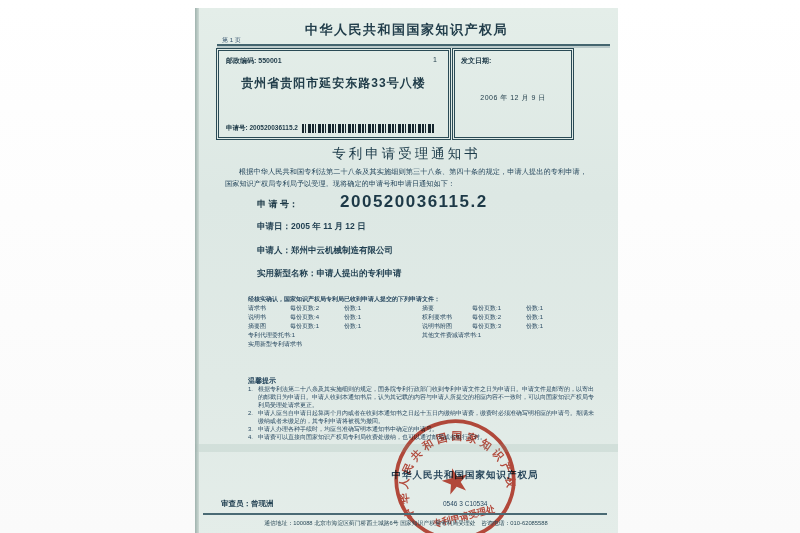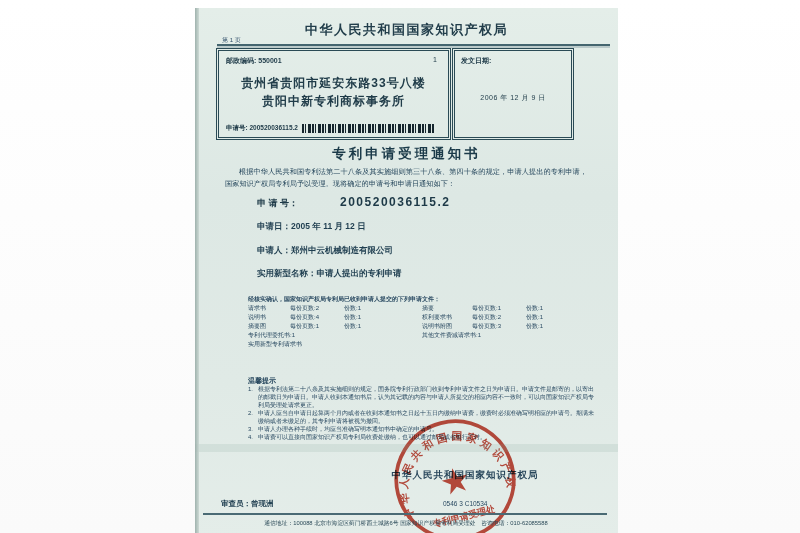--- a/index.html
+++ b/index.html
@@ -33,28 +33,28 @@
   .addr1{top:24px;} .addr2{top:42px;} .addr3{top:60px;}
   .appno-row{position:absolute;bottom:4px;left:7px;display:flex;align-items:center;gap:4px;
     font-size:6.5px;font-weight:bold;}
   .barcode{width:132px;height:9px;
     background:repeating-linear-gradient(90deg,#16262e 0 2px,transparent 2px 3px,#16262e 3px 4px,transparent 4px 6px,#16262e 6px 9px,transparent 9px 10px);}
 
   .dispatch-box{top:42px;left:259px;width:116px;height:86px;}
   .dispatch-label{position:absolute;top:5px;left:6px;font-size:7px;font-weight:bold;}
   .dispatch-date{position:absolute;top:42px;left:0;width:100%;text-align:center;font-size:7px;letter-spacing:.5px;}
 
-  .notice-title{top:137px;left:0;right:0;text-align:center;font-size:13.5px;font-weight:bold;
+  .notice-title{top:137px;left:0;right:0;text-align:center;font-size:13.5px;font-weight:normal;
     letter-spacing:3px;color:#1b3a49;}
   .notice-body{top:158px;left:30px;width:362px;font-size:7.2px;line-height:12px;
     text-align:justify;text-indent:14px;color:#25465c;}
 
   .row-appno{top:184px;left:62px;}
   .row-appno .lbl{font-size:9px;font-weight:bold;margin-top:12px;}
-  .row-appno .val{font-size:12px;font-weight:bold;letter-spacing:1.5px;margin-left:42px;}
+  .row-appno .val{font-size:17px;font-weight:bold;letter-spacing:1.5px;margin-left:42px;}
   .field-row{font-size:8.5px;font-weight:bold;color:#1f3e50;}
   .row-date{top:213px;left:62px;}
   .row-applicant{top:237px;left:62px;text-align:center;}
   .row-invention{top:260px;left:62px;}
 
   .docs-intro{top:287px;left:53px;font-size:6px;font-weight:bold;color:#2a4a62;}
   .docrow{left:53px;width:344px;display:flex;font-size:6px;color:#2a4a62;}
   .dr1{top:296px;} .dr2{top:305px;} .dr3{top:314px;}
   .docrow .c1{width:42px;} .docrow .c2{width:54px;} .docrow .c3{width:78px;}
   .docrow .c4{width:50px;} .docrow .c5{width:54px;} .docrow .c6{flex:1;}
@@ -84,21 +84,20 @@
   <div class="doc">
 
     <div class="abs agency-title">中华人民共和国国家知识产权局</div>
     <div class="abs page-marker">第 1 页</div>
     <div class="abs top-rule"></div>
 
     <div class="abs box addr-box">
       <div class="postal">邮政编码: 550001</div>
       <div class="corner-mark">1</div>
       <div class="addr-line addr1">贵州省贵阳市延安东路33号八楼</div>
-      <div class="addr-line addr2">贵阳中新专利商标事务所</div>
       <div class="appno-row">
         <span>申请号: 200520036115.2</span>
         <span class="barcode"></span>
       </div>
     </div>
 
     <div class="abs box dispatch-box">
       <div class="dispatch-label">发文日期:</div>
       <div class="dispatch-date">2006 年 12 月 9 日</div>
     </div>

